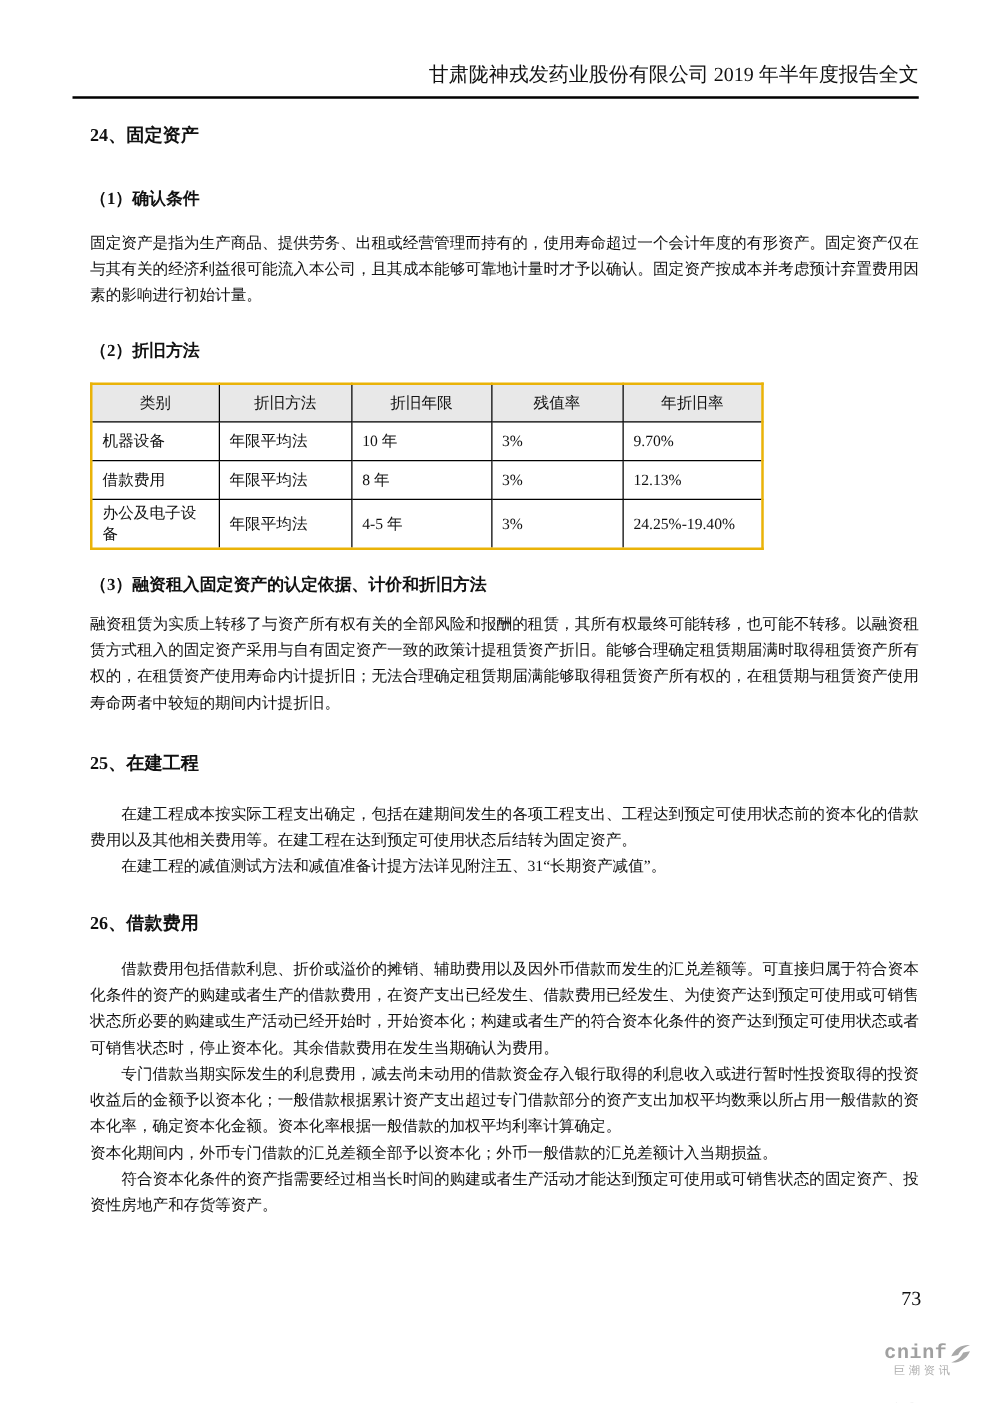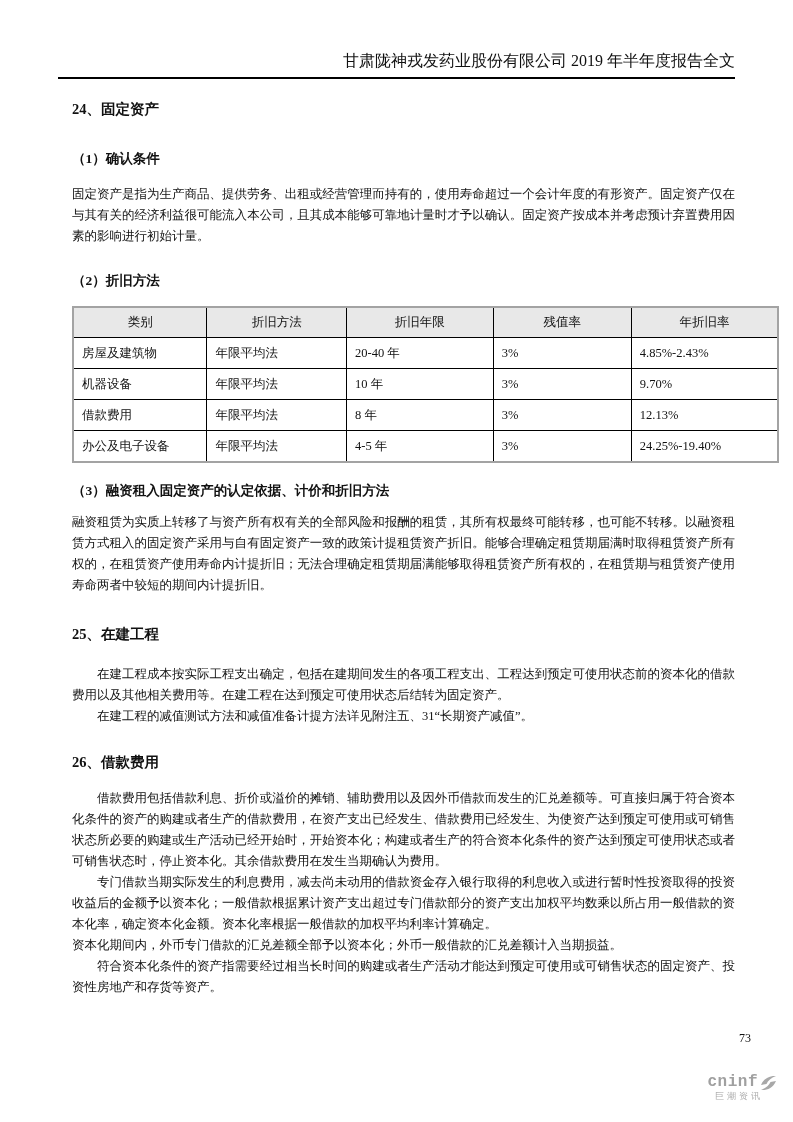--- a/index.html
+++ b/index.html
@@ -43,24 +43,24 @@
     font-size: 12.5px;
     line-height: 21px;
     text-align: justify;
     margin: 0;
   }
   .mt16 { margin-top: 16px; }
   .mt12 { margin-top: 12px; }
   .mt20 { margin-top: 20px; }
   .indent { text-indent: 2em; }
   table.dep-table {
-    width: 707px;
+    width: 539px;
     margin-top: 16px;
     border-collapse: collapse;
-    border: 2px solid #a3a3a3;
+    border: 2px solid #eab308;
     table-layout: fixed;
     font-size: 12.5px;
   }
   table.dep-table th, table.dep-table td {
     border: 1px solid #000000;
     padding: 2px 8px;
     vertical-align: middle;
   }
   table.dep-table th {
     font-weight: normal;
@@ -71,23 +71,23 @@
     text-align: left;
     height: 26px;
   }
   .col1 { width: 19%; }
   .col2 { width: 19.8%; }
   .col3 { width: 20.8%; }
   .col4 { width: 19.6%; }
   .col5 { width: 20.8%; }
   .page-number {
     position: absolute;
-    right: 42px;
+    right: 56px;
     top: 1031px;
-    font-size: 12px;
+    font-size: 16px;
   }
   .cninfo-logo {
     position: absolute;
     right: 16px;
     top: 1074px;
     text-align: right;
     color: #a3a3a3;
     font-family: Liberation Mono, monospace;
     line-height: 1.1;
   }
@@ -145,27 +145,20 @@
       <tr class="table-header-row">
         <th style="background: rgb(232, 232, 232);">类别</th>
         <th style="background: rgb(232, 232, 232);">折旧方法</th>
         <th style="background: rgb(232, 232, 232);">折旧年限</th>
         <th style="background: rgb(232, 232, 232); font-family: Liberation Serif, serif;">残值率</th>
         <th style="background: rgb(232, 232, 232);">年折旧率</th>
       </tr>
     </thead>
     <tbody>
       <tr>
-        <td>房屋及建筑物</td>
-        <td>年限平均法</td>
-        <td>20-40 年</td>
-        <td>3%</td>
-        <td>4.85%-2.43%</td>
-      </tr>
-      <tr>
         <td>机器设备</td>
         <td>年限平均法</td>
         <td>10 年</td>
         <td>3%</td>
         <td>9.70%</td>
       </tr>
       <tr>
         <td>借款费用</td>
         <td>年限平均法</td>
         <td>8 年</td>

